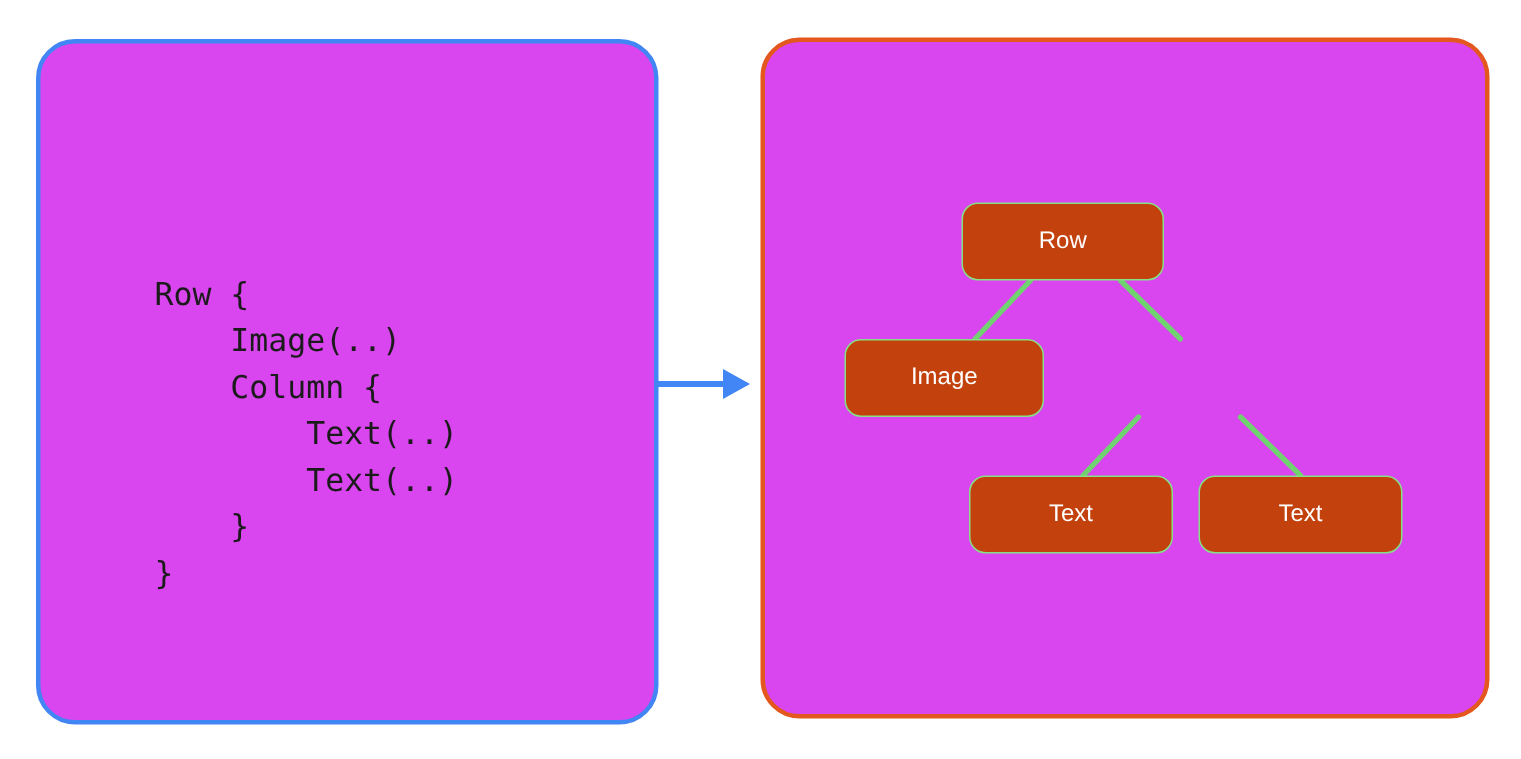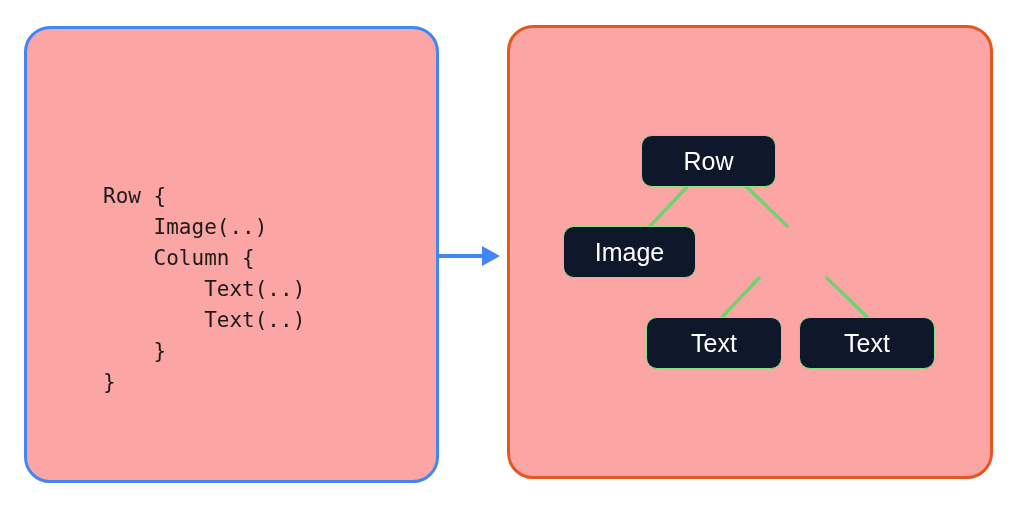--- a/index.html
+++ b/index.html
@@ -19,21 +19,21 @@
     position: absolute;
     left: 0;
     top: 0;
     width: 1014px;
     height: 506px;
   }
 
   
   .panel {
     position: absolute;
-    background: #fca5a5;
+    background: #d946ef;
     box-sizing: border-box;
   }
   #code-panel {
     left: 24px;
     top: 26px;
     width: 415px;
     height: 457px;
     border: 3px solid #4285f4;
     border-radius: 26px;
   }
@@ -73,26 +73,26 @@
   #tree-svg {
     position: absolute;
     left: 507px;
     top: 25px;
     width: 486px;
     height: 454px;
   }
   .tree-node {
     position: absolute;
     box-sizing: border-box;
-    background: #0f172a;
+    background: #c2410c;
     border: 1.5px solid #86e086;
     border-radius: 11px;
     color: #ffffff;
     font-family: "Liberation Sans", sans-serif;
-    font-size: 25px;
+    font-size: 16px;
     display: flex;
     align-items: center;
     justify-content: center;
     line-height: 1;
     z-index: 2;
   }
   #node-row    { left: 641px; top: 135px; width: 135px; height: 52px; }
   #node-image  { left: 563px; top: 226px; width: 133px; height: 52px; }
   #node-column { left: 721px; top: 226px; width: 131px; height: 52px; }
   #node-text1  { left: 646px; top: 317px; width: 136px; height: 52px; }

